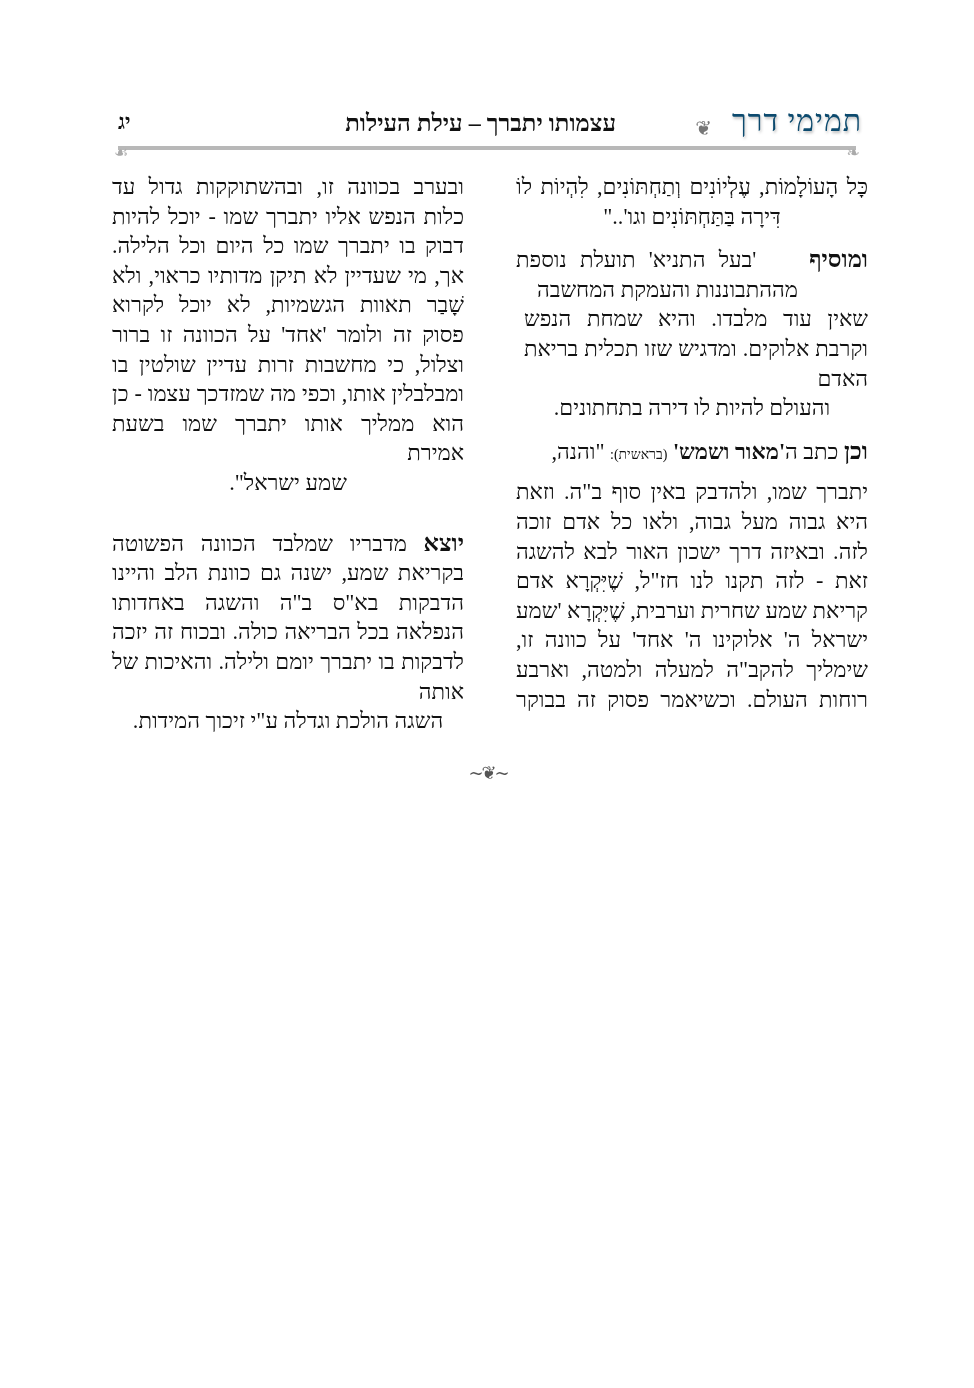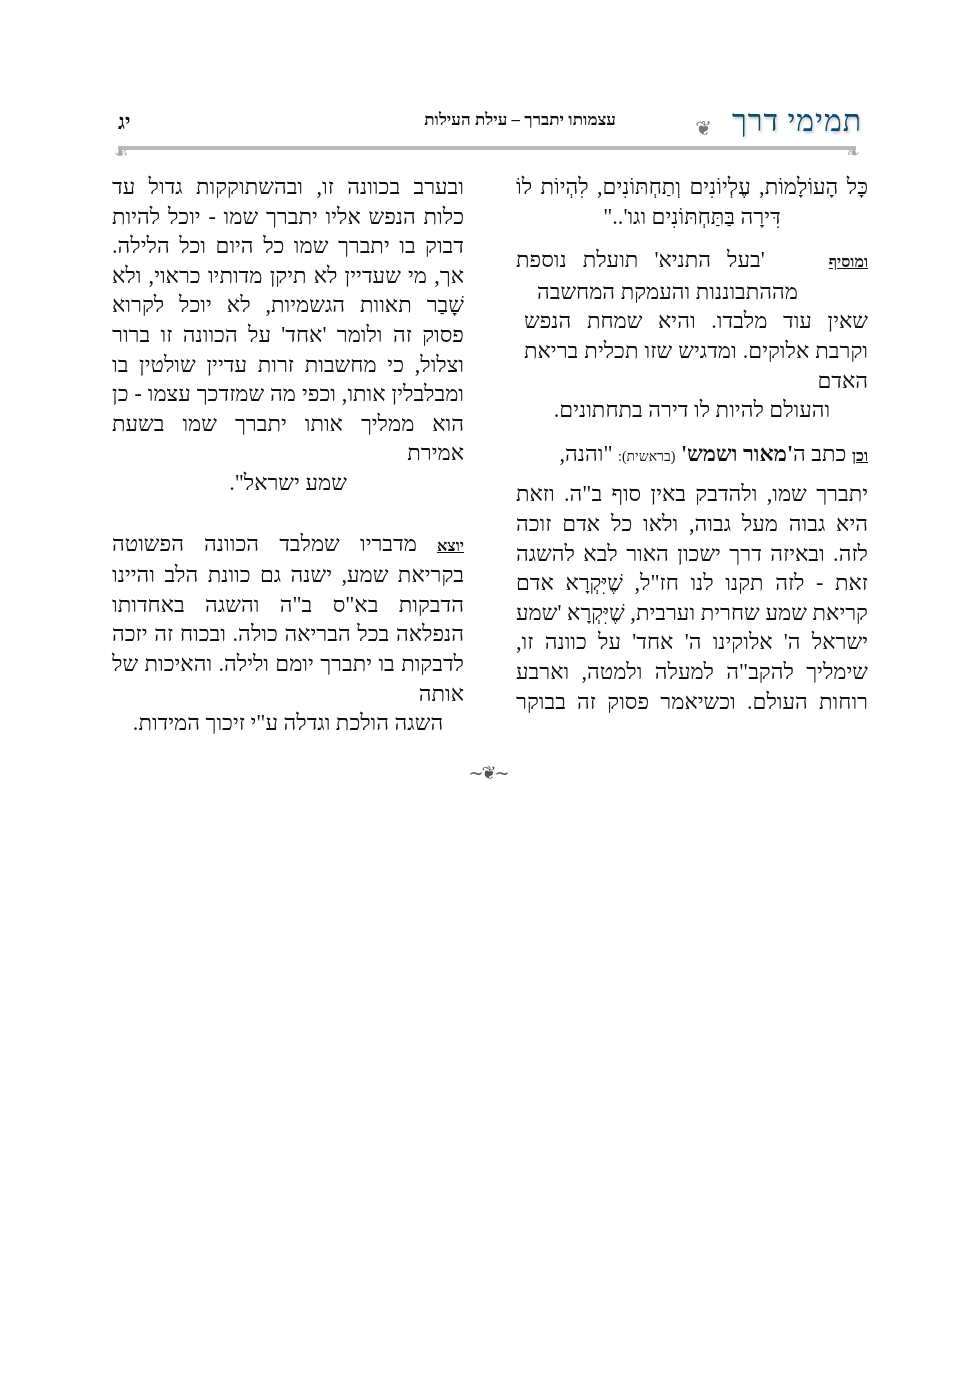--- a/index.html
+++ b/index.html
@@ -5,37 +5,37 @@
   html, body { margin:0; padding:0; background:#ffffff; }
   body { width:974px; height:1388px; position:relative; overflow:hidden;
          font-family:"DejaVu Serif", "Liberation Serif", serif; color:#111; }
   .page { position:absolute; left:0; top:0; width:974px; height:1388px; direction:rtl; }
 
   
   .hdr { position:absolute; top:104px; left:110px; width:752px; height:40px; }
   .hdr-book { position:absolute; right:0; top:0; font-size:30px; color:#0c4a6e;
               font-family:"Liberation Serif", serif; text-shadow:1px 2px 3px #bbb; letter-spacing:1px; }
   .hdr-orn { position:absolute; right:150px; top:12px; font-size:20px; color:#777; }
-  .hdr-title { position:absolute; right:246px; top:6px; font-size:17px; font-weight:bold;
+  .hdr-title { position:absolute; right:246px; top:6px; font-size:24px; font-weight:bold;
                font-family:"Liberation Serif", serif; color:#111; }
   .hdr-page { position:absolute; left:8px; top:6px; font-size:21px; font-weight:bold;
               font-family:"Liberation Serif", serif; }
   .rule { position:absolute; top:146px; left:118px; width:738px; height:4px; background:#b8b8b8; }
   .rule-orn { position:absolute; top:143px; font-size:16px; color:#aaa; }
   .rule-orn.r { right:114px; }
   .rule-orn.l { left:114px; }
 
   
   .col { position:absolute; top:172px; width:352px; font-family:"Liberation Serif", serif;
          font-size:22.2px; line-height:29.6px; text-align:justify; text-align-last:right; }
   .col.right { right:106px; }
   .col.left { left:112px; }
   .para { margin:0 0 14px 0; }
   .center { text-align:center; text-align-last:center; }
-  .lead { font-weight:bold; font-size:16px;text-decoration:underline; }
+  .lead { font-weight:bold; font-size:24px; }
   .indent-line { display:block; padding-right:70px; }
   .src { font-size:14px; }
   b.inl { font-weight:bold; }
 
   .end-orn { position:absolute; top:762px; left:458px; width:60px; text-align:center;
              font-size:18px; color:#555; letter-spacing:-2px; }
 </style>
 </head>
 <body>
 

